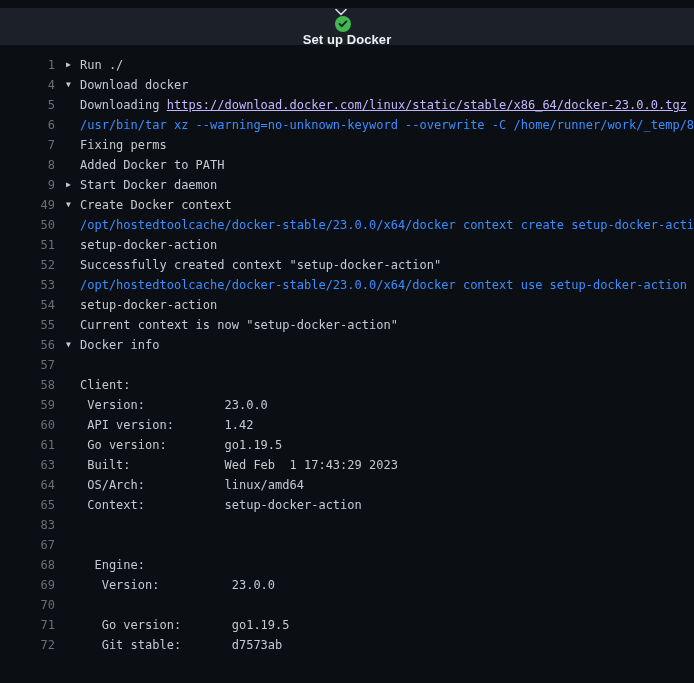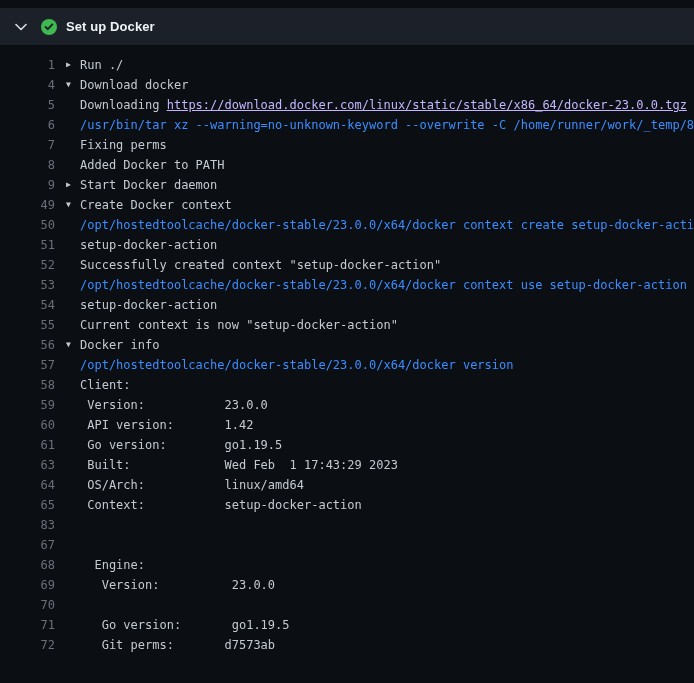--- a/index.html
+++ b/index.html
@@ -10,20 +10,21 @@
   }
   
   .step-header{
     margin-top:8px;
     height:37px;
     background:#1c2129;
     display:flex;align-items:center;
     padding:0 14px;
     box-sizing:border-box;
     cursor:pointer;
+    flex-direction:column;
   }
   .chevron-wrap{width:14px;height:14px;display:flex;align-items:center;justify-content:center;margin-right:13px;}
   .check-wrap{width:16px;height:16px;display:flex;align-items:center;justify-content:center;margin-right:9px;}
   .step-title{
     color:#eef2f6;font-size:13px;font-weight:700;letter-spacing:.1px;
   }
   
   .log{
     padding-top:10px;
     font-family:"DejaVu Sans Mono","Liberation Mono",monospace;
@@ -79,28 +80,28 @@
     <div class="row"><span class="num">8</span><span class="arrow"></span><span class="content"><span>Added Docker to PATH</span></span></div>
     <div class="row group"><span class="num">9</span><span class="arrow">▶</span><span class="content"><span>Start Docker daemon</span></span></div>
     <div class="row group"><span class="num">49</span><span class="arrow">▼</span><span class="content"><span>Create Docker context</span></span></div>
     <div class="row"><span class="num">50</span><span class="arrow"></span><span class="content"><span class="part-cmd">/opt/hostedtoolcache/docker-stable/23.0.0/x64/docker context create setup-docker-action</span></span></div>
     <div class="row"><span class="num">51</span><span class="arrow"></span><span class="content"><span>setup-docker-action</span></span></div>
     <div class="row"><span class="num">52</span><span class="arrow"></span><span class="content"><span>Successfully created context "setup-docker-action"</span></span></div>
     <div class="row"><span class="num">53</span><span class="arrow"></span><span class="content"><span class="part-cmd">/opt/hostedtoolcache/docker-stable/23.0.0/x64/docker context use setup-docker-action</span></span></div>
     <div class="row"><span class="num">54</span><span class="arrow"></span><span class="content"><span>setup-docker-action</span></span></div>
     <div class="row"><span class="num">55</span><span class="arrow"></span><span class="content"><span>Current context is now "setup-docker-action"</span></span></div>
     <div class="row group"><span class="num">56</span><span class="arrow">▼</span><span class="content"><span>Docker info</span></span></div>
-    <div class="row"><span class="num">57</span><span class="arrow"></span><span class="content"><span class="part-cmd">/opt/hostedtoolcache/docker-stable/23.0.0/x64/docker version</span></span></div>
+    <div class="row"><span class="num">57</span><span class="arrow"></span></div>
     <div class="row"><span class="num">58</span><span class="arrow"></span><span class="content"><span>Client:</span></span></div>
     <div class="row"><span class="num">59</span><span class="arrow"></span><span class="content"><span> Version:           23.0.0</span></span></div>
     <div class="row"><span class="num">60</span><span class="arrow"></span><span class="content"><span> API version:       1.42</span></span></div>
     <div class="row"><span class="num">61</span><span class="arrow"></span><span class="content"><span> Go version:        go1.19.5</span></span></div>
     <div class="row"><span class="num">63</span><span class="arrow"></span><span class="content"><span> Built:             Wed Feb  1 17:43:29 2023</span></span></div>
     <div class="row"><span class="num">64</span><span class="arrow"></span><span class="content"><span> OS/Arch:           linux/amd64</span></span></div>
     <div class="row"><span class="num">65</span><span class="arrow"></span><span class="content"><span> Context:           setup-docker-action</span></span></div>
     <div class="row"><span class="num">83</span><span class="arrow"></span><span class="content"></span></div>
     <div class="row"><span class="num">67</span><span class="arrow"></span></div>
     <div class="row"><span class="num">68</span><span class="arrow"></span><span class="content"><span>  Engine:</span></span></div>
     <div class="row"><span class="num">69</span><span class="arrow"></span><span class="content"><span>   Version:          23.0.0</span></span></div>
     <div class="row"><span class="num">70</span><span class="arrow"></span></div>
     <div class="row"><span class="num">71</span><span class="arrow"></span><span class="content"><span>   Go version:       go1.19.5</span></span></div>
-    <div class="row"><span class="num">72</span><span class="arrow"></span><span class="content"><span>   Git perms:       d7573ab</span></span></div>
+    <div class="row"><span class="num">72</span><span class="arrow"></span><span class="content"><span>   Git stable:       d7573ab</span></span></div>
   </div>
 
 </body></html>

